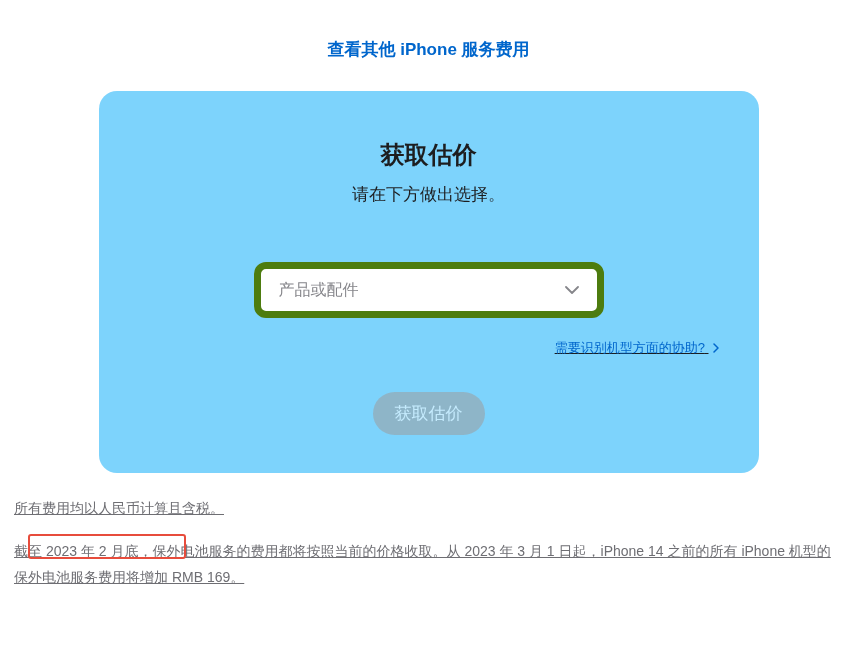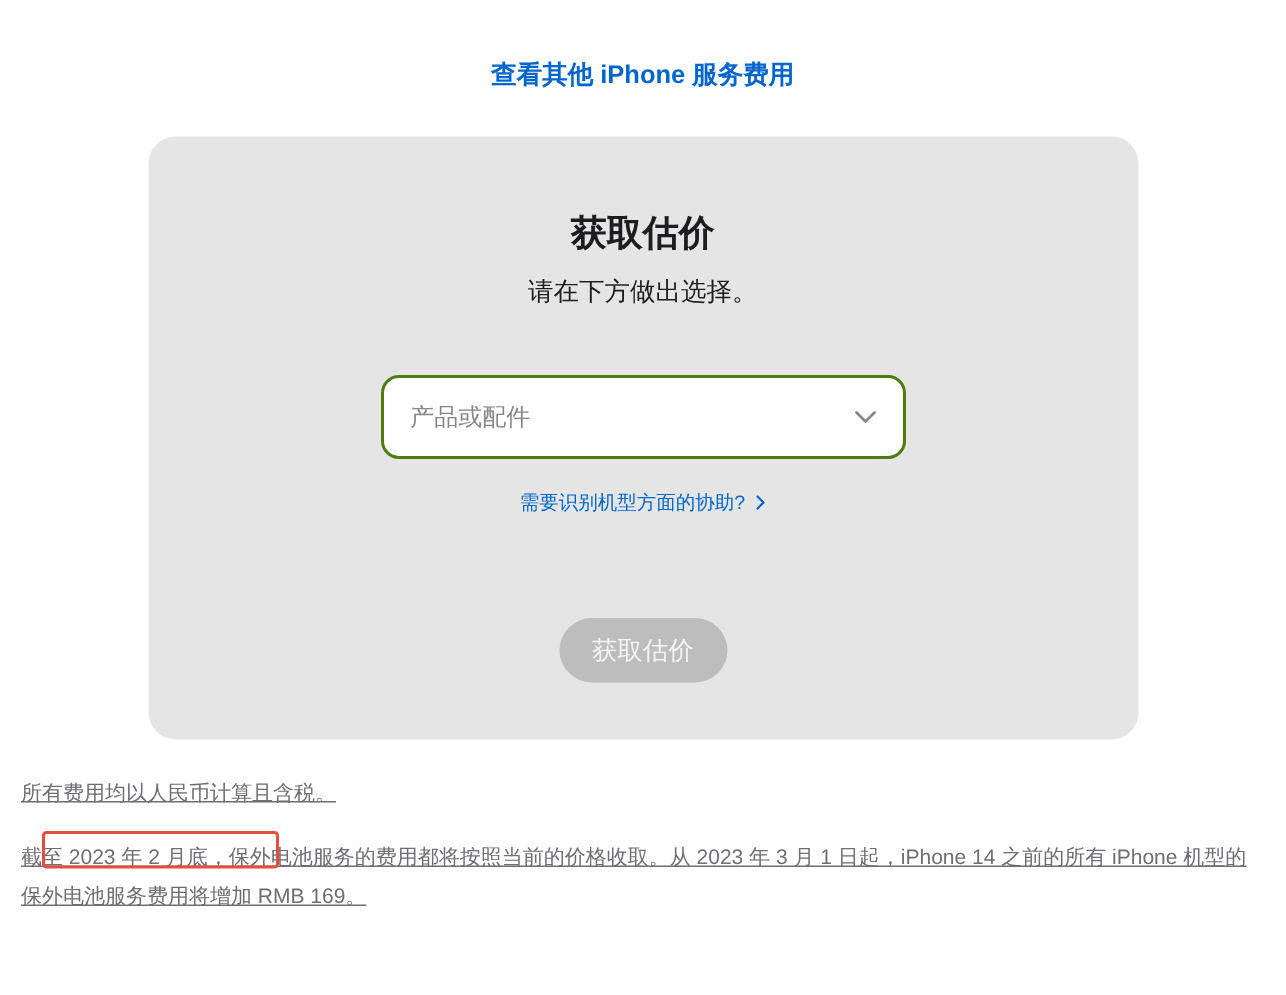--- a/index.html
+++ b/index.html
@@ -18,68 +18,69 @@
       padding-top: 38px;
       padding-bottom: 30px;
     }
     .top-link a {
       color: #0066cc;
       text-decoration: none;
       font-size: 17px;
       font-weight: bold;
     }
     .card {
-      background: #e5e5e5;
+      background: #7dd3fc;
       border-radius: 18px;
       width: 660px;
       margin: 0 auto 22px auto;
       padding: 48px 40px 38px 40px;
       text-align: center;
     }
     .card-title {
       font-size: 24px;
       font-weight: 600;
       color: #1d1d1f;
       margin-bottom: 12px;
     }
     .card-subtitle {
       font-size: 17px;
       color: #1d1d1f;
-      margin-bottom: 44px;
+      margin-bottom: 56px;
     }
     .select-wrap {
       width: 350px;
       margin: 0 auto 24px auto;
       position: relative;
     }
     .select-box {
       width: 100%;
       height: 56px;
       background: #ffffff;
-      border: 2px solid #4d7c0f;
+      border: 7px solid #4d7c0f;
       border-radius: 12px;
       display: flex;
       align-items: center;
       justify-content: space-between;
       padding: 0 18px;
       cursor: pointer;
     }
     .select-placeholder {
       color: #86868b;
       font-size: 16px;
     }
     .chevron {
       color: #86868b;
       display: flex;
       align-items: center;
     }
     .help-link {
       margin-top: -4px;
-      margin-bottom: 68px;
-      text-align: center;
+      margin-bottom: 35px;
+      text-align: right;
+      text-decoration: underline;
     }
     .help-link a {
       color: #0066cc;
       text-decoration: none;
       font-size: 13px;
     }
     .help-link .chevron-small {
       display: inline-block;
       margin-left: 4px;
       vertical-align: middle;

